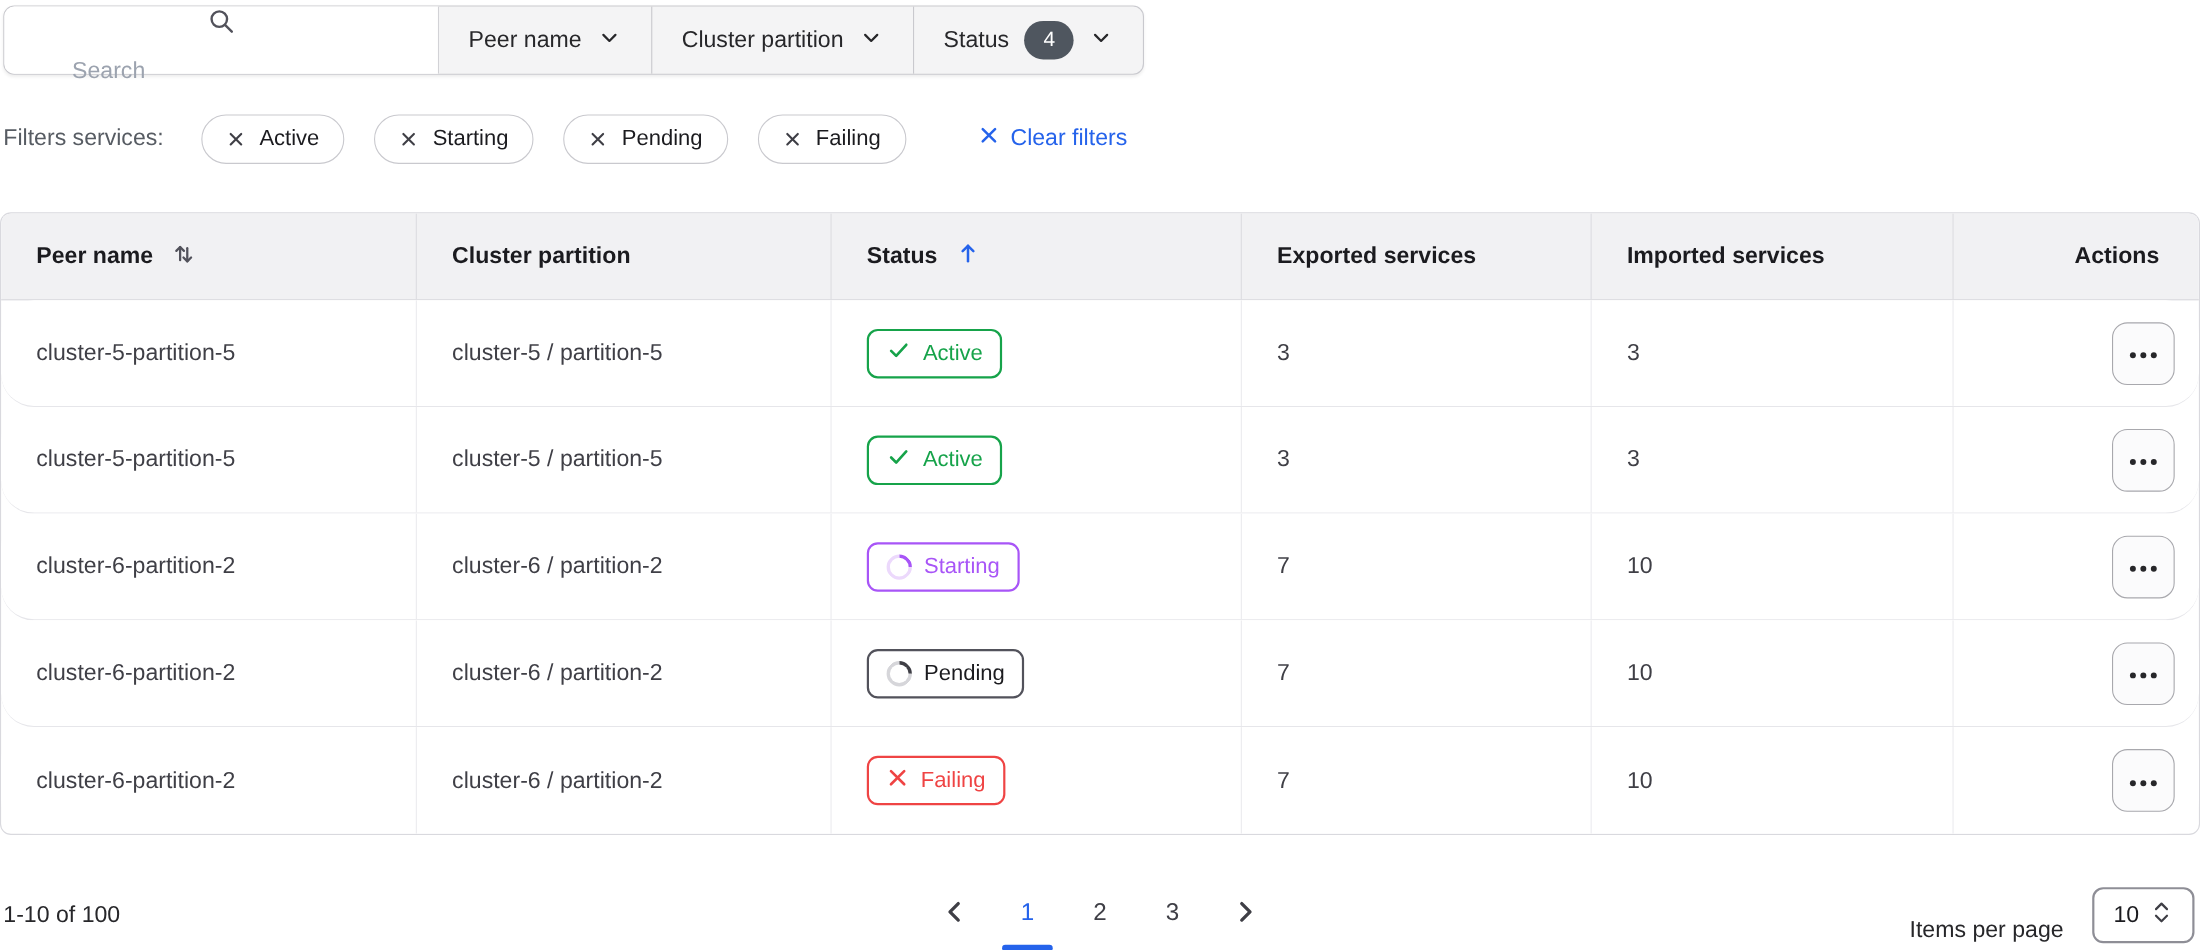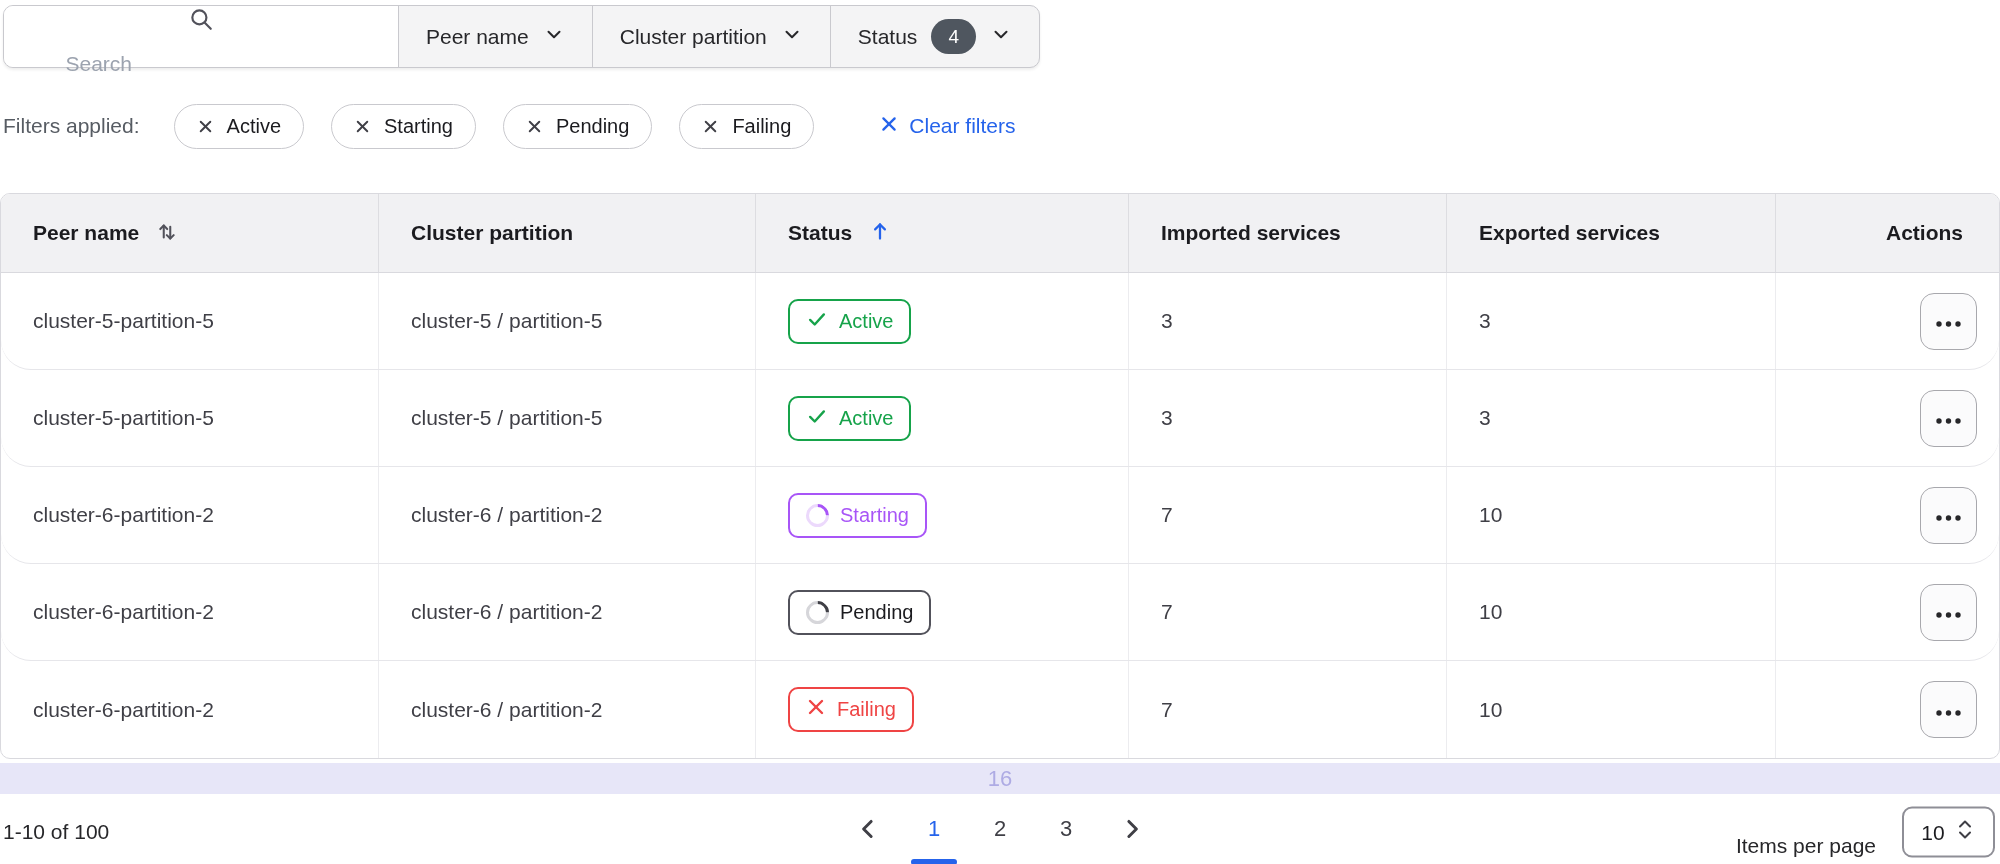--- a/index.html
+++ b/index.html
@@ -201,21 +201,21 @@
       <span class="count-badge">4</span>
       <span>
         <svg width="22" height="22" viewBox="0 0 24 24" fill="none" stroke="#27272a" stroke-width="2.2" stroke-linecap="round" stroke-linejoin="round">
           <polyline points="6,9.5 12,15.5 18,9.5"></polyline>
         </svg>
       </span>
     </div>
   </div>
 
   <div class="filters-row">
-    <span class="filters-label">Filters applied:</span>
+    <span class="filters-label">Filters services:</span>
     <div class="chips">
       <span class="chip">
         <span class="x-icon">
           <svg width="17" height="17" viewBox="0 0 16 16" fill="none" stroke="#3f3f46" stroke-width="1.8" stroke-linecap="round">
               <line x1="3.5" y1="3.5" x2="12.5" y2="12.5"></line>
               <line x1="12.5" y1="3.5" x2="3.5" y2="12.5"></line>
             </svg>
         </span>
         <span>Active</span>
       </span>
@@ -277,24 +277,24 @@
       <div class="t-cell">
         <span>Status</span>
         <span>
           <svg width="26" height="26" viewBox="0 0 24 24" fill="none" stroke="#2563eb" stroke-width="2.1" stroke-linecap="round" stroke-linejoin="round">
             <line x1="12" y1="19" x2="12" y2="6"></line>
               <polyline points="7.5,10.5 12,6 16.5,10.5"></polyline>
           </svg>
         </span>
       </div>
       <div class="t-cell">
+        <span>Exported services</span>
+      </div>
+      <div class="t-cell">
         <span>Imported services</span>
-      </div>
-      <div class="t-cell">
-        <span>Exported services</span>
       </div>
       <div class="t-cell actions">
         <span>Actions</span>
       </div>
     </div>
 
     <div class="t-row t-body-row">
       <div class="t-cell">cluster-5-partition-5</div>
       <div class="t-cell">cluster-5 / partition-5</div>
       <div class="t-cell">
@@ -421,23 +421,20 @@
                 <circle cx="4" cy="4" r="2.7"></circle>
                 <circle cx="13.5" cy="4" r="2.7"></circle>
                 <circle cx="23" cy="4" r="2.7"></circle>
               </svg>
           </span>
         </span>
       </div>
     </div>
   </div>
 
-  <div class="partial-row">
-    <span>16</span>
-  </div>
 
   <div class="pagination">
     <span class="range-label">1-10 of 100</span>
 
     <div class="pager">
       <span class="pager-chevron">
         <svg width="30" height="30" viewBox="0 0 24 24" fill="none" stroke="#3f3f46" stroke-width="2.4" stroke-linecap="round" stroke-linejoin="round">
             <polyline points="14.5,6 8.5,12 14.5,18"></polyline>
           </svg>
       </span>

